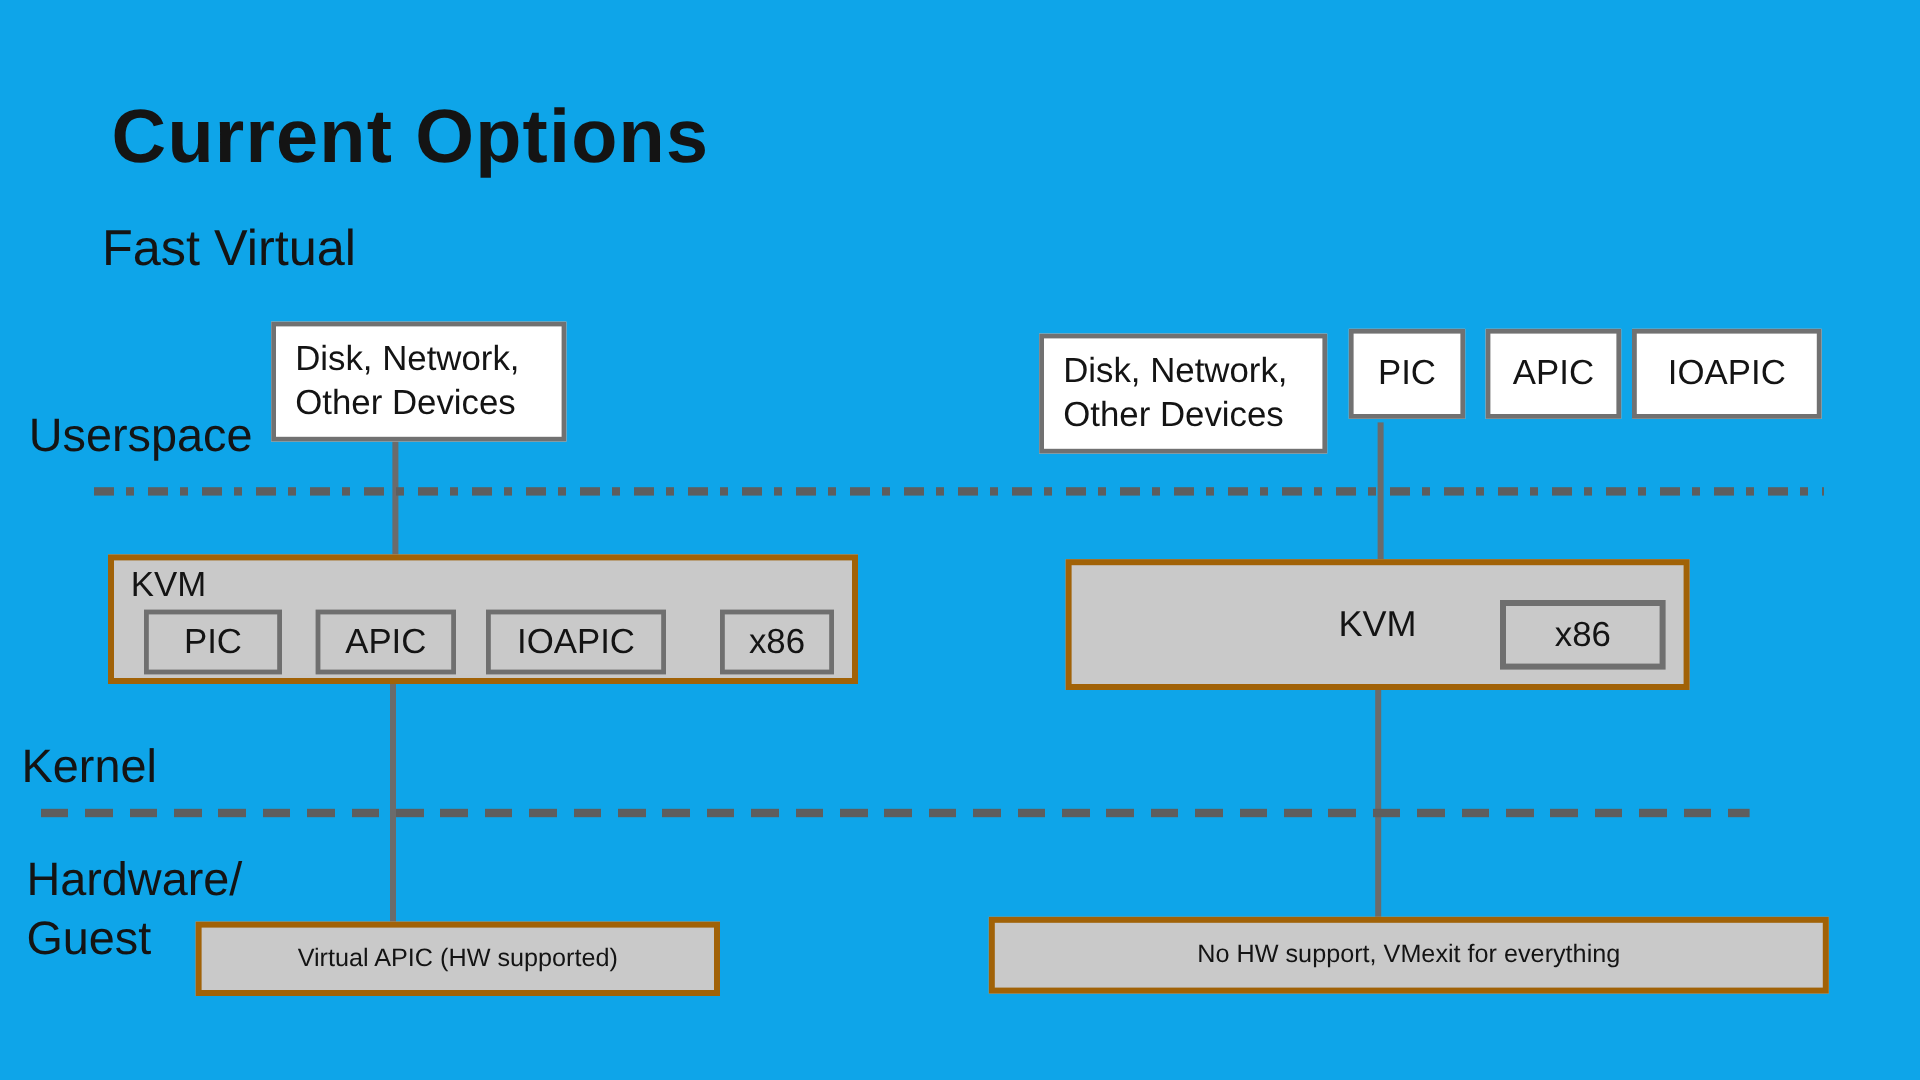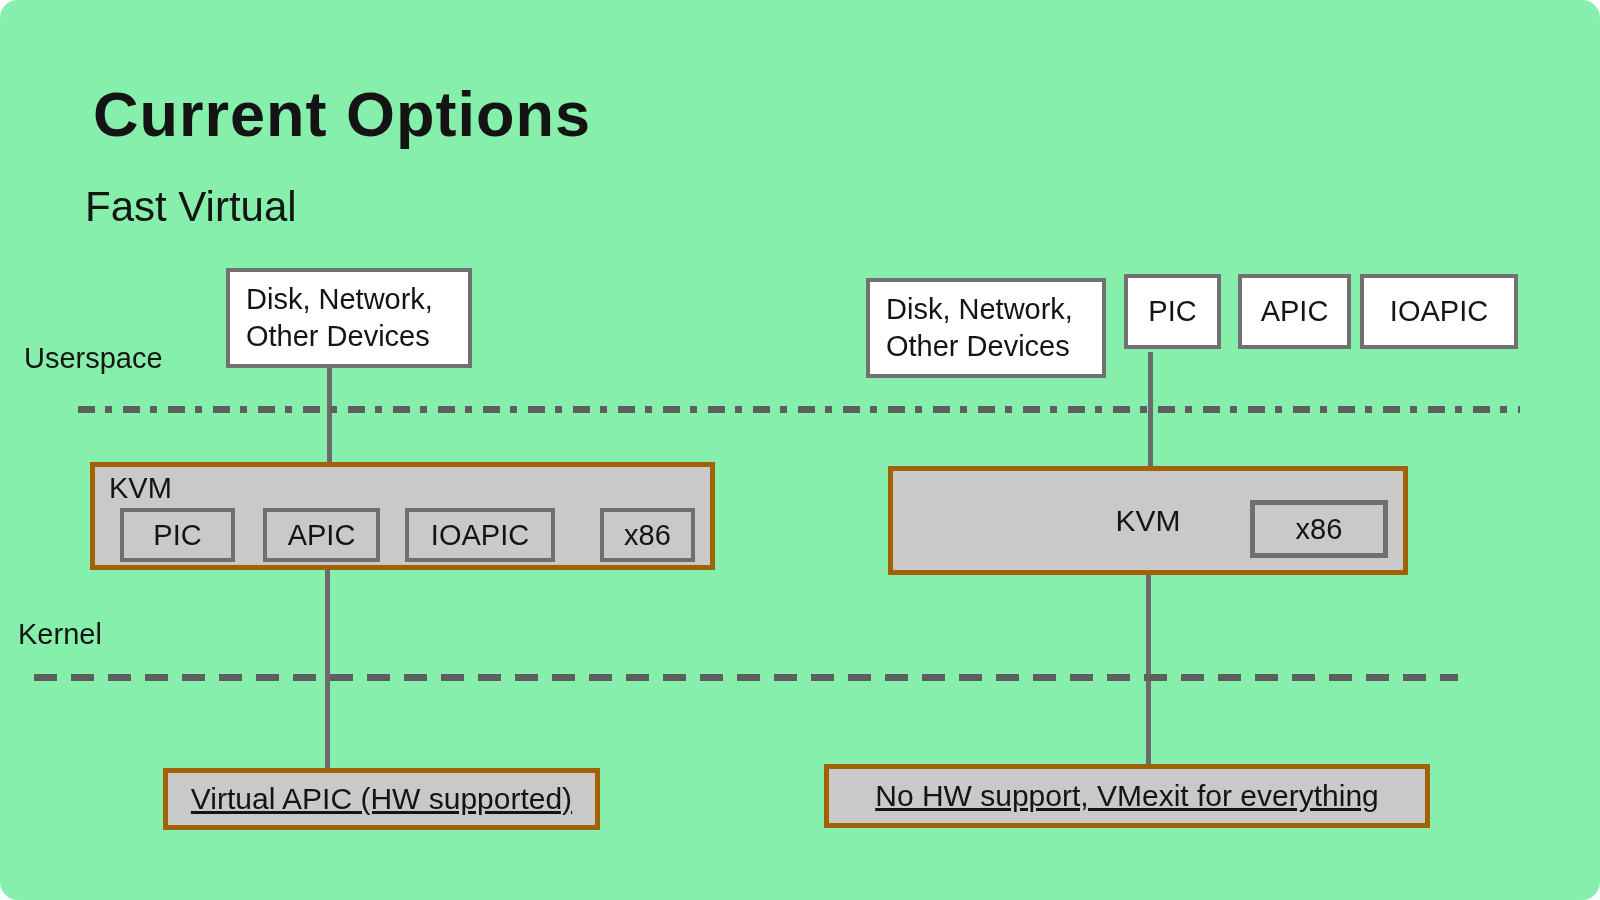--- a/index.html
+++ b/index.html
@@ -1,39 +1,38 @@
 <!DOCTYPE html>
 <html><head>
 <meta charset="utf-8">
 <style>
   html, body { margin: 0; padding: 0; background: #ffffff; }
   .canvas {
     position: relative;
     width: 1600px;
     height: 900px;
-    background: #86efac;
+    background: #0ea5e9;
     font-family: "Liberation Sans", sans-serif;
     color: #141414;
     overflow: hidden;
-    border-radius: 18px;
   }
   .abs { position: absolute; }
   .title {
     font-size: 63px;
     font-weight: bold;
     letter-spacing: 1px;
     white-space: nowrap;
   }
   .heading {
     font-size: 42px;
     font-weight: 400;
     white-space: nowrap;
   }
   .layer-label {
-    font-size: 29px;
+    font-size: 39px;
     line-height: 1.25;
     white-space: nowrap;
   }
   .white-box {
     background: #ffffff;
     border: 4px solid #717171;
     box-sizing: border-box;
     font-size: 29px;
   }
   .devices-box {
@@ -82,22 +81,21 @@
     position: absolute;
     height: 7px;
     background: repeating-linear-gradient(90deg,
       #5e5e5e 0 23px, transparent 23px 37px);
   }
   .hw-box {
     display: flex;
     align-items: center;
     justify-content: center;
     text-align: left;
-    font-size: 30px;
-    text-decoration: underline;
+    font-size: 21px;
   }
   .kvm-label-topleft {
     position: absolute;
     left: 14px;
     top: 5px;
     font-size: 29px;
   }
   .kvm-centered {
     display: flex;
     align-items: center;
@@ -116,20 +114,24 @@
   <div class="vline" style="left:1146px; top:573px; height:196px;"></div>
 
   <div class="dashdot-line" style="left:78px; top:406px; width:1442px;"></div>
   <div class="dashed-line" style="left:34px; top:674px; width:1424px;"></div>
 
   <div class="abs title" style="left:93px; top:78px;">Current Options</div>
   <div class="abs heading" style="left:85px; top:183px;">Fast Virtual</div>
 
   <div class="abs layer-label" style="left:24px; top:340px;">Userspace</div>
   <div class="abs layer-label" style="left:18px; top:616px;">Kernel</div>
+  <div class="abs layer-label" style="left:22px; top:710px;">
+    <div>Hardware/</div>
+    <div>Guest</div>
+  </div>
 
   <div class="abs white-box devices-box" style="left:226px; top:256px; width:246px; height:100px;">
     <div>Disk, Network,</div>
     <div>Other Devices</div>
   </div>
 
   <div class="abs white-box devices-box" style="left:866px; top:266px; width:240px; height:100px;">
     <div>Disk, Network,</div>
     <div>Other Devices</div>
   </div>
@@ -144,15 +146,15 @@
     <div class="gray-inner" style="left:310px; top:41px; width:150px; height:54px;">IOAPIC</div>
     <div class="gray-inner" style="left:505px; top:41px; width:95px; height:54px;">x86</div>
   </div>
 
   <div class="abs gray-box kvm-centered" style="left:888px; top:466px; width:520px; height:109px;">
     <div>KVM</div>
     <div class="gray-inner" style="left:357px; top:29px; width:138px; height:58px; border-width:5px;">x86</div>
   </div>
 
   <div class="abs gray-box hw-box" style="left:163px; top:768px; width:437px; height:62px;">Virtual APIC (HW supported)</div>
-  <div class="abs gray-box hw-box" style="left:824px; top:764px; width:606px; height:64px;">No HW support, VMexit for everything</div>
+  <div class="abs gray-box hw-box" style="left:824px; top:764px; width:700px; height:64px;">No HW support, VMexit for everything</div>
 
 </div>
 
 </body></html>

